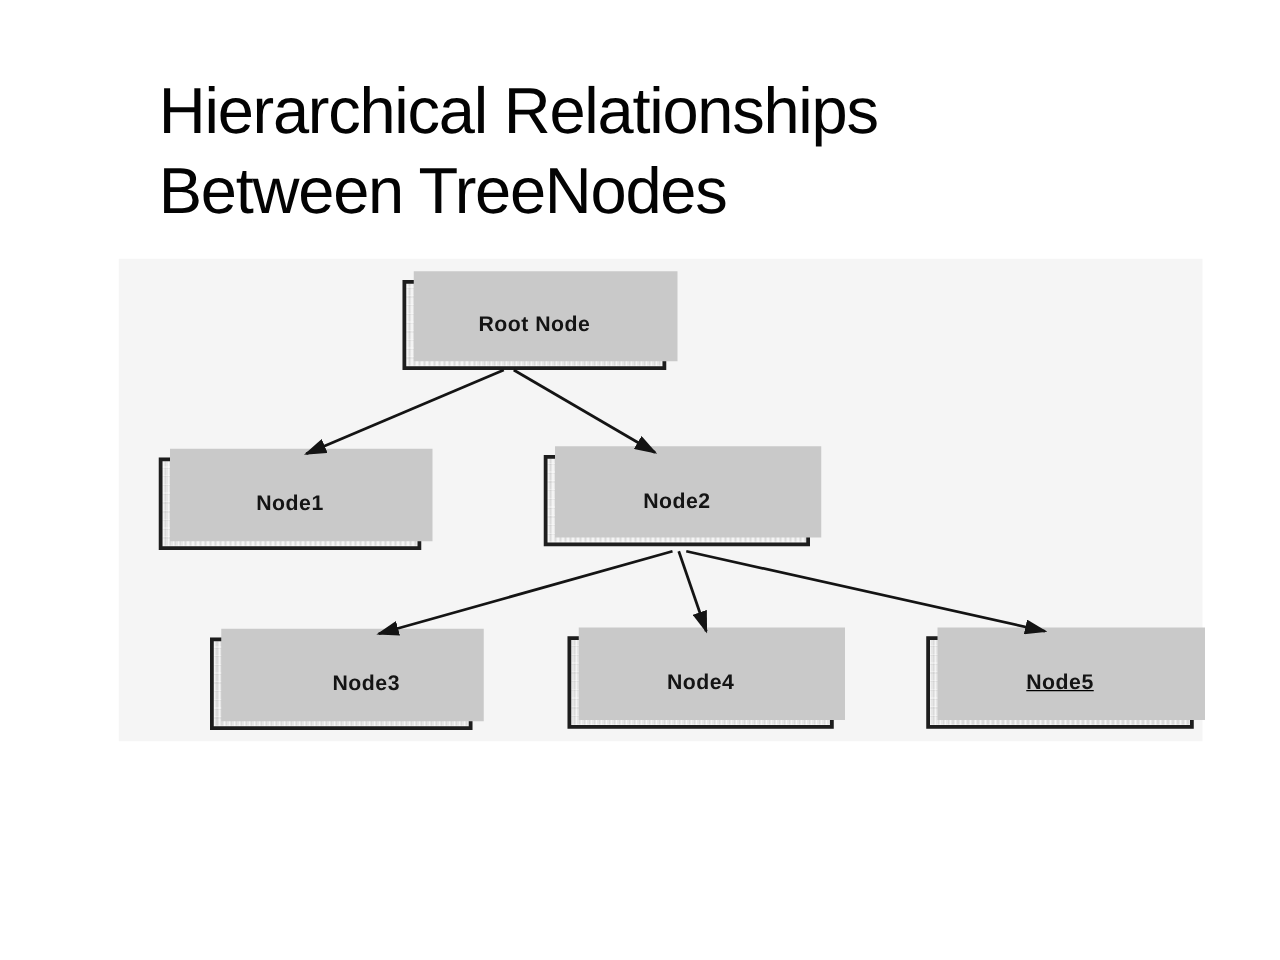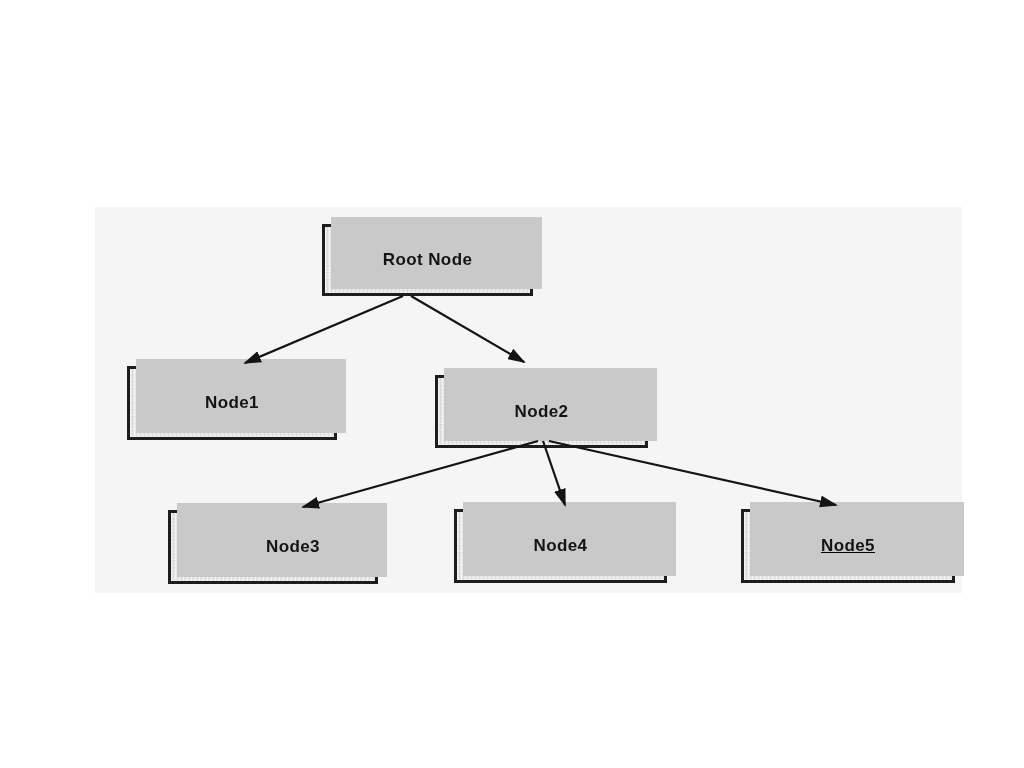--- a/index.html
+++ b/index.html
@@ -50,41 +50,45 @@
   #edges{
     position:absolute;left:0;top:0;z-index:3;pointer-events:none;
   }
   #edges line{stroke:var(--arrow,#141414);stroke-width:2.2;}
   #ah path{fill:var(--arrow,#141414);}
 </style>
 </head>
 <body>
 
 <div class="slide">
+  <h1 class="title">
+    <span>Hierarchical Relationships</span>
+    <span>Between TreeNodes</span>
+  </h1>
 
   <div class="diagram">
     <svg id="edges" width="867" height="386" viewBox="0 0 867 386" xmlns="http://www.w3.org/2000/svg">
       <defs>
         <marker id="ah" markerUnits="userSpaceOnUse" markerWidth="18" markerHeight="12" refX="16" refY="6" orient="auto">
           <path d="M0,0 L18,6 L0,12 Z"></path>
         </marker>
       </defs>
     <line x1="308" y1="89" x2="150" y2="156" marker-end="url(#ah)"></line>
         <line x1="316" y1="89" x2="429" y2="155" marker-end="url(#ah)"></line>
         <line x1="443" y1="234" x2="208" y2="300" marker-end="url(#ah)"></line>
         <line x1="448" y1="234" x2="470" y2="298" marker-end="url(#ah)"></line>
         <line x1="454" y1="234" x2="741" y2="298" marker-end="url(#ah)"></line>
       </svg>
   <div class="node" style="left: 227px; top: 17px; width: 211px; height: 72px;">
         <span class="lbl">Root Node</span>
       </div>
       <div class="node" style="left: 0px; top: 159px; width: 210px; height: 74px; margin-left: 32px;">
         <span class="lbl">Node1</span>
       </div>
-      <div class="node" style="left: 340px; top: 168px; width: 213px; height: 73px;">
+      <div class="node" style="left: 340px; top: 157px; width: 213px; height: 73px;">
         <span class="lbl">Node2</span>
       </div>
       <div class="node" style="left: 73px; top: 303px; width: 210px; height: 74px; padding-left: 40px;">
         <span class="lbl">Node3</span>
       </div>
       <div class="node" style="left: 359px; top: 302px; width: 213px; height: 74px;">
         <span class="lbl">Node4</span>
       </div>
       <div class="node" style="left: 646px; top: 302px; width: 214px; height: 74px; text-decoration: underline;">
         <span class="lbl">Node5</span>

